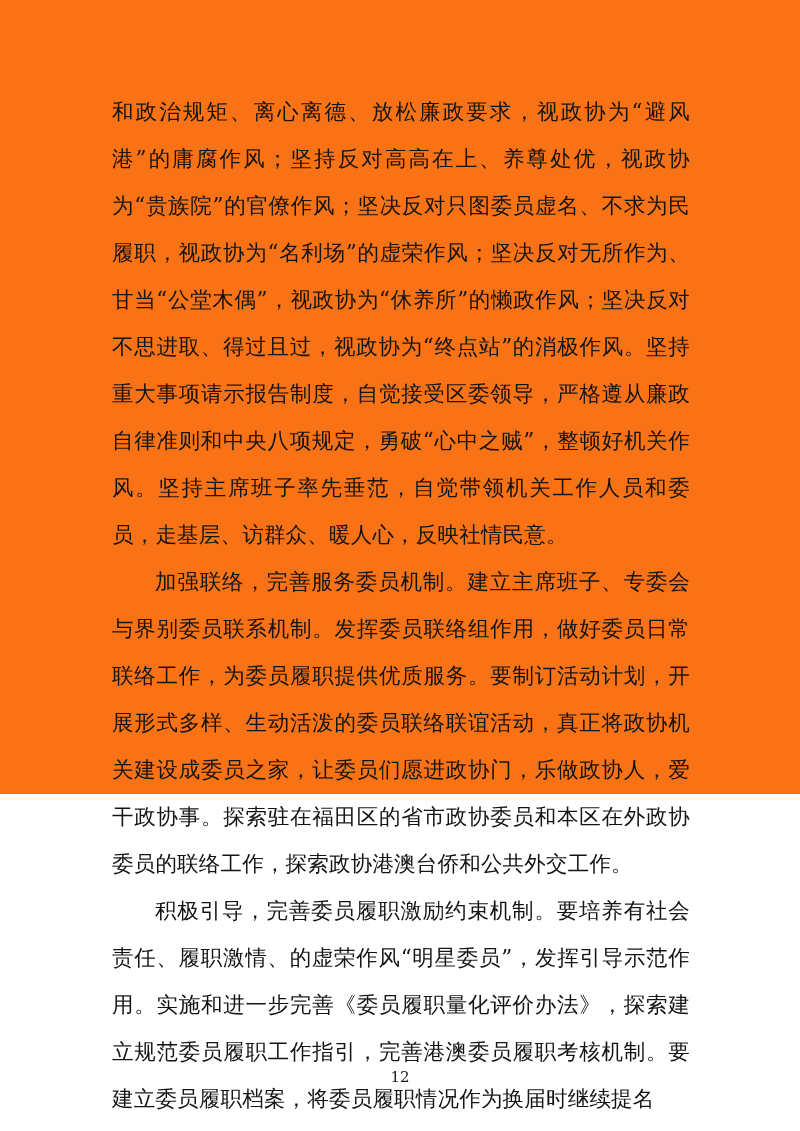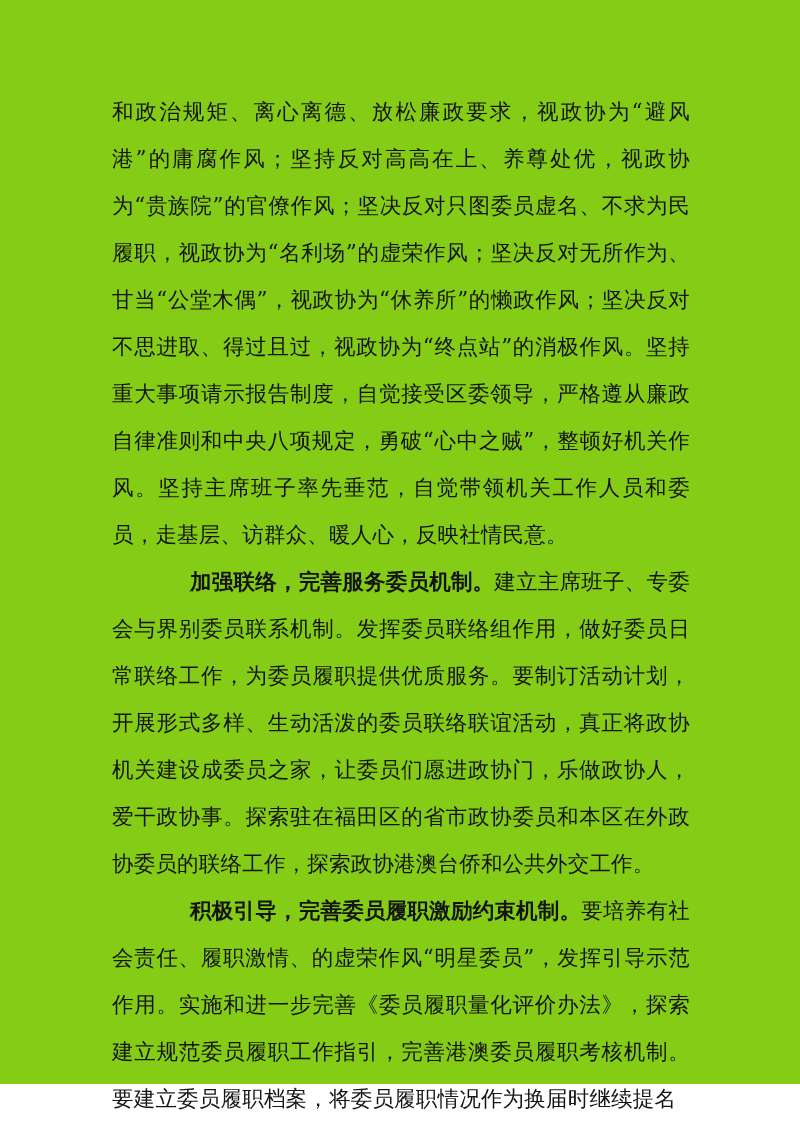--- a/index.html
+++ b/index.html
@@ -13,22 +13,22 @@
     font-family: "DejaVu Serif", "Liberation Serif", serif;
     color: #1a1a1a;
     position: relative;
     overflow: hidden;
   }
   .page {
     position: absolute;
     left: 0;
     top: 0;
     width: 800px;
-    height: 1084px;
-    background: #84cc16;
+    height: 794px;
+    background: #f97316;
   }
   .content {
     position: absolute;
     left: 112px;
     top: 88px;
     width: 578px;
   }
   .para {
     margin: 0 0 0 0;
     font-size: 21.5px;
@@ -38,22 +38,21 @@
     letter-spacing: 0.2px;
     color: #141414;
   }
   .para + .para {
     margin-top: 0px;
   }
   .indent {
     text-indent: 43px;
   }
   .lead {
-    font-weight: bold;
-    margin-left: 35px;
+    font-weight: normal;
   }
   .page-number {
     position: absolute;
     left: 0;
     top: 1068px;
     width: 800px;
     text-align: center;
     font-size: 15px;
     font-family: "DejaVu Serif", "Liberation Serif", serif;
     color: #1a1a1a;
@@ -72,13 +71,14 @@
     <p class="para indent">
       <span class="lead">加强联络，完善服务委员机制。</span><span>建立主席班子、专委会与界别委员联系机制。发挥委员联络组作用，做好委员日常联络工作，为委员履职提供优质服务。要制订活动计划，开展形式多样、生动活泼的委员联络联谊活动，真正将政协机关建设成委员之家，让委员们愿进政协门，乐做政协人，爱干政协事。探索驻在福田区的省市政协委员和本区在外政协委员的联络工作，探索政协港澳台侨和公共外交工作。</span>
     </p>
 
     <p class="para indent">
       <span class="lead">积极引导，完善委员履职激励约束机制。</span><span>要培养有社会责任、履职激情、的虚荣作风“明星委员”，发挥引导示范作用。实施和进一步完善《委员履职量化评价办法》，探索建立规范委员履职工作指引，完善港澳委员履职考核机制。要建立委员履职档案，将委员履职情况作为换届时继续提名</span>
     </p>
 
   </div>
 
+  <div class="page-number">12</div>
 </div>
 
 </body></html>

